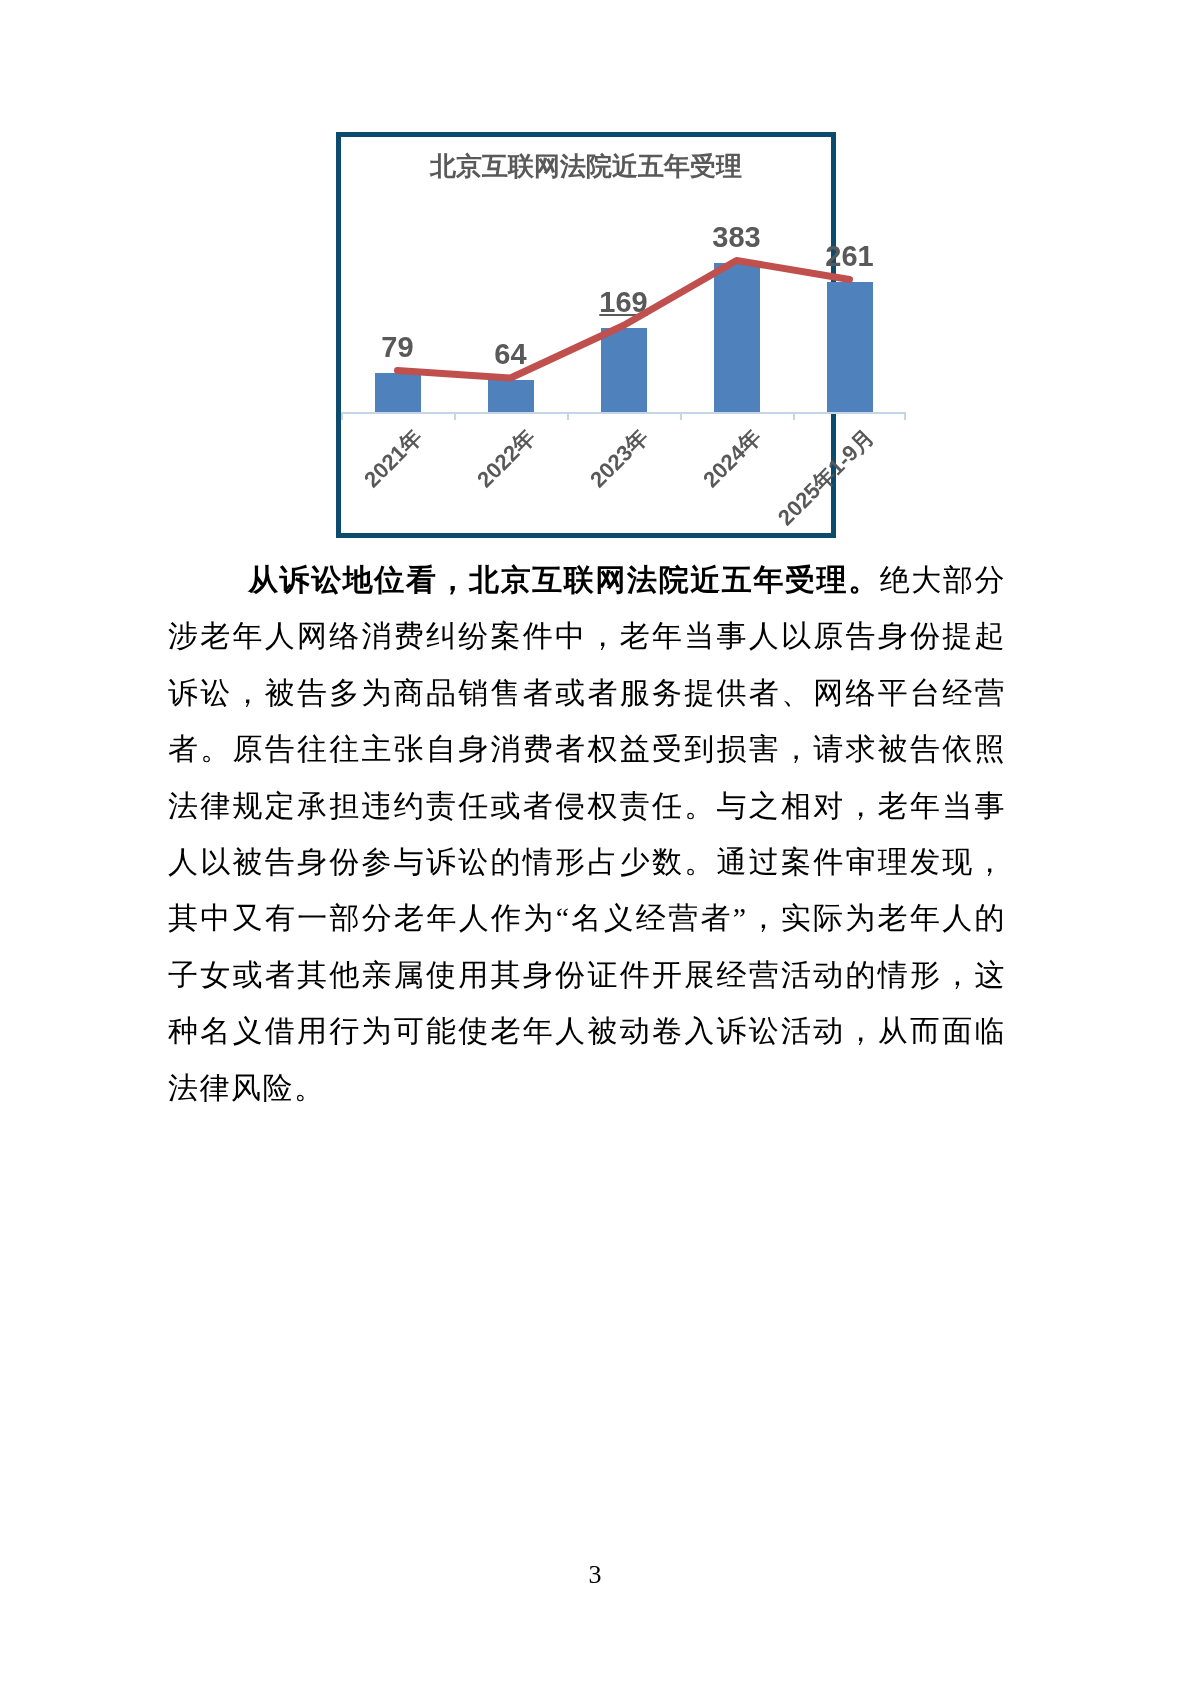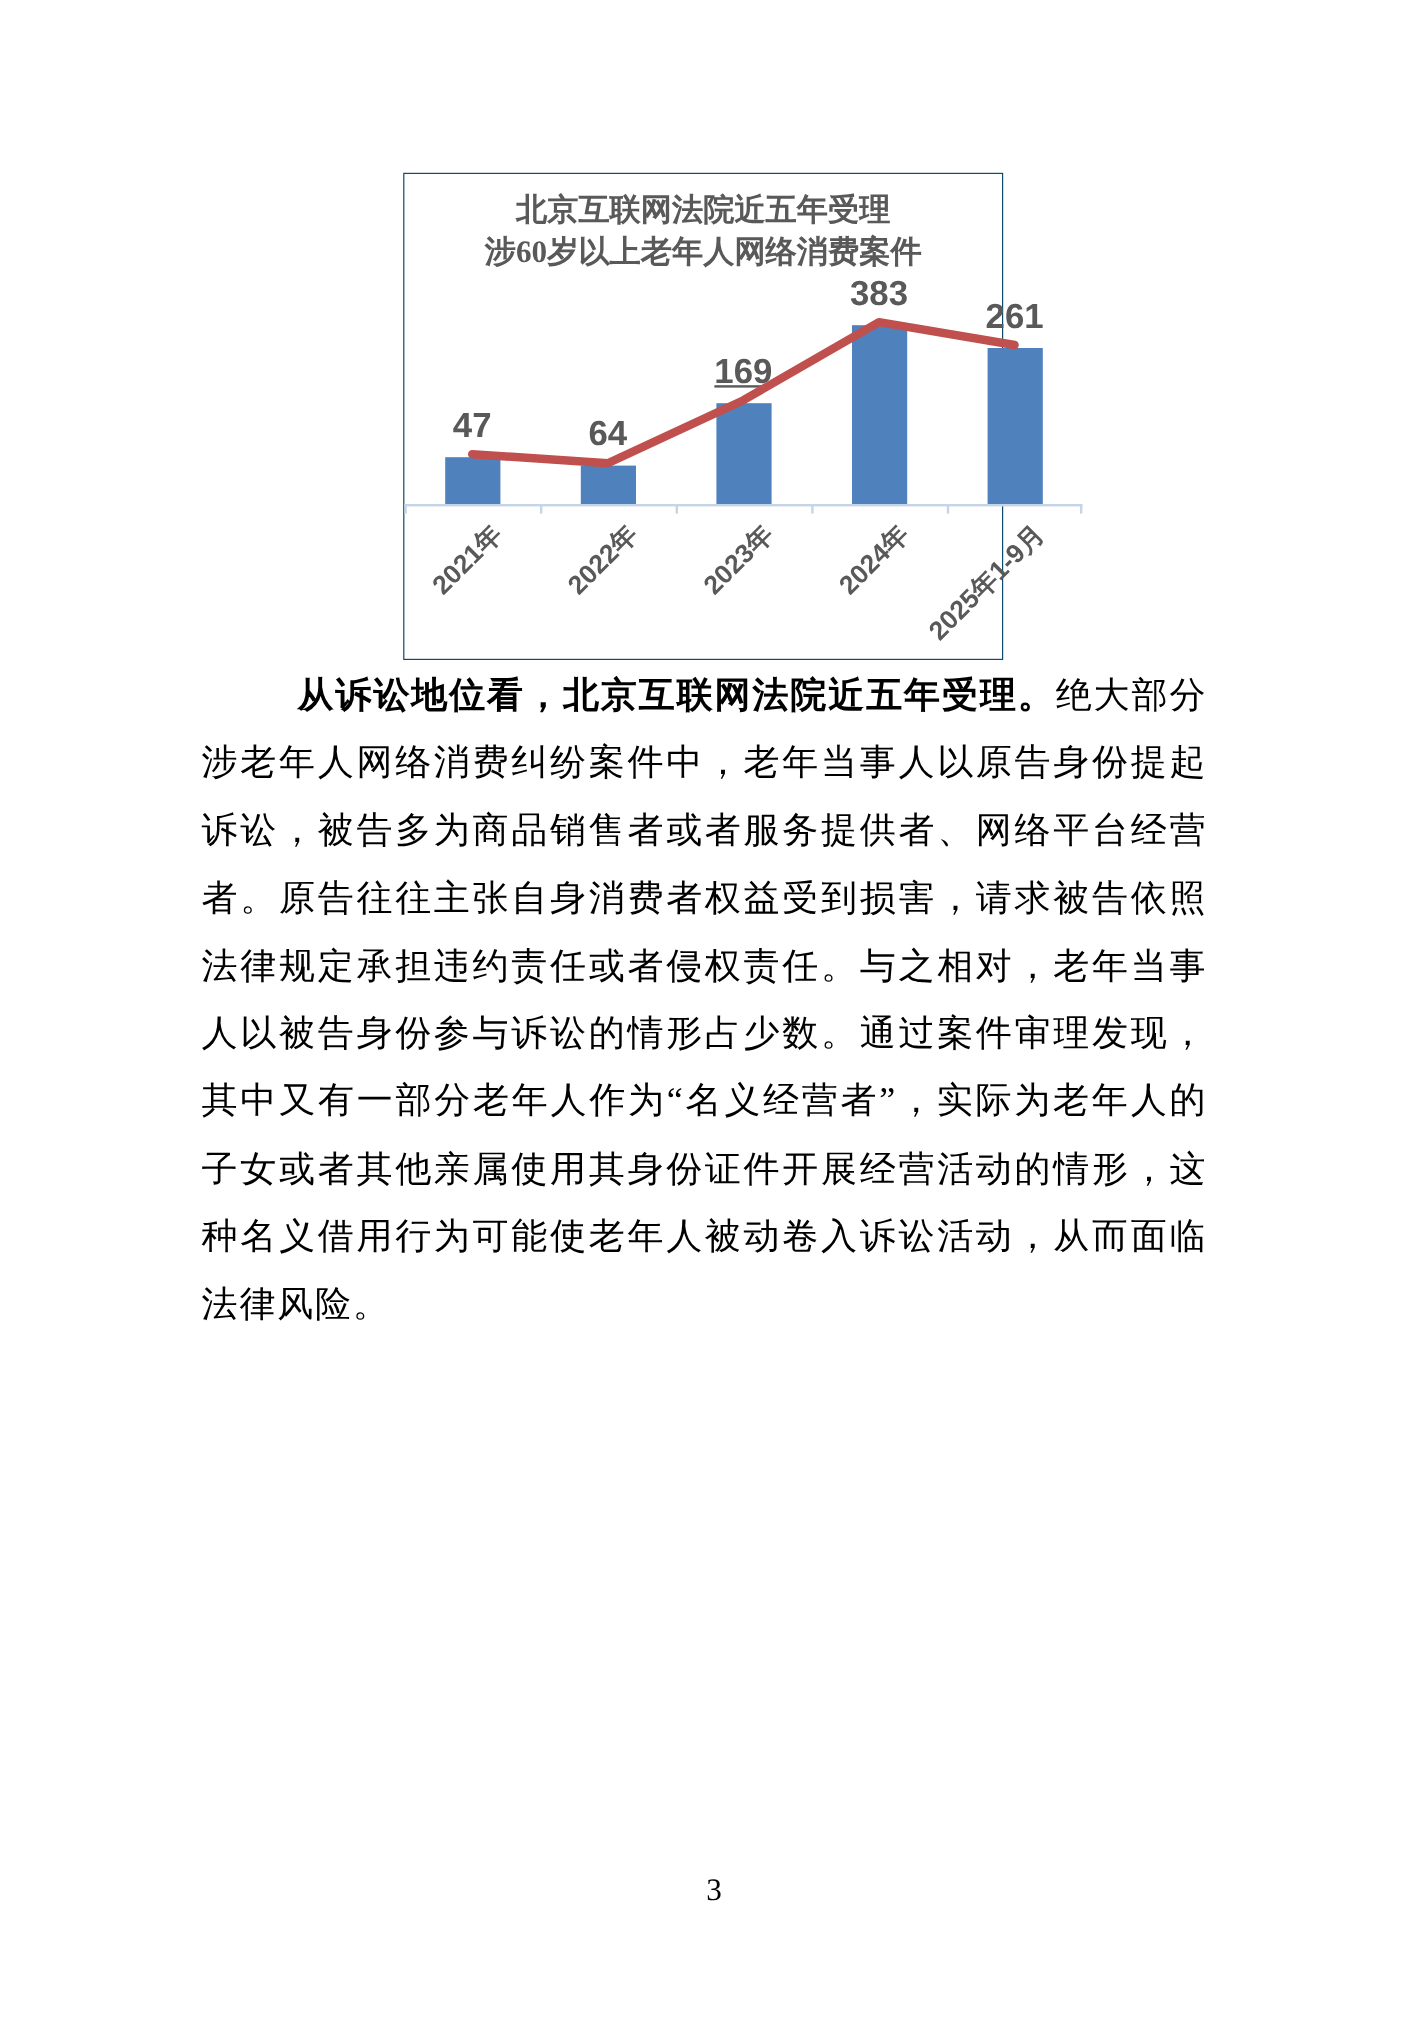--- a/index.html
+++ b/index.html
@@ -9,25 +9,25 @@
     height: 1683px;
     background: #ffffff;
     overflow: hidden;
     font-family: "Liberation Serif", "DejaVu Serif", serif;
   }
 
   
   .chart-box {
     position: absolute;
     left: 336px;
-    top: 144px;
+    top: 132px;
     width: 500px;
     height: 406px;
     background: #ffffff;
-    border: 1px solid #0c4a6e;
+    border: 5px solid #0c4a6e;
     box-sizing: border-box;
   }
   .chart-title {
     position: absolute;
     left: 0;
     top: 12px;
     width: 100%;
     text-align: center;
     font-family: "Liberation Serif", "DejaVu Serif", serif;
     font-weight: bold;
@@ -134,25 +134,24 @@
   }
 </style>
 </head>
 <body>
 
 <div class="page">
 
   <div class="chart-box">
     <div class="chart-title">
       <div>北京互联网法院近五年受理</div>
-      <div>涉60岁以上老年人网络消费案件</div>
     </div>
     <div class="plot-area" id="plot-area">
         <div class="bar" style="left: 33.5px; width: 46px; height: 39.5px; background: rgb(79, 129, 189);"></div>
-        <div class="bar-label" style="left: 56.5px; top: 193.5px;">47</div>
+        <div class="bar-label" style="left: 56.5px; top: 193.5px;">79</div>
         <div class="bar" style="left: 146.5px; width: 46px; height: 32px; background: rgb(79, 129, 189);"></div>
         <div class="bar-label" style="left: 169.5px; top: 201px;">64</div>
         <div class="bar" style="left: 259.5px; width: 46px; height: 84.5px; background: rgb(79, 129, 189);"></div>
         <div class="bar-label" style="left: 282.5px; top: 148.5px; text-decoration: underline;">169</div>
         <div class="bar" style="left: 372.5px; width: 46px; height: 149.5px; background: rgb(79, 129, 189);"></div>
         <div class="bar-label" style="left: 395.5px; top: 83.5px;">383</div>
         <div class="bar" style="left: 485.5px; width: 46px; height: 130.5px; background: rgb(79, 129, 189);"></div>
         <div class="bar-label" style="left: 508.5px; top: 102.5px;">261</div>
         <svg class="trend-svg" viewBox="0 0 565 275">
           <polyline points="56.5,233.5 169.5,241 282.5,188.5 395.5,123.5 508.5,142.5" fill="none" stroke="#c0504d" stroke-width="7" stroke-linejoin="round" stroke-linecap="round"></polyline>

